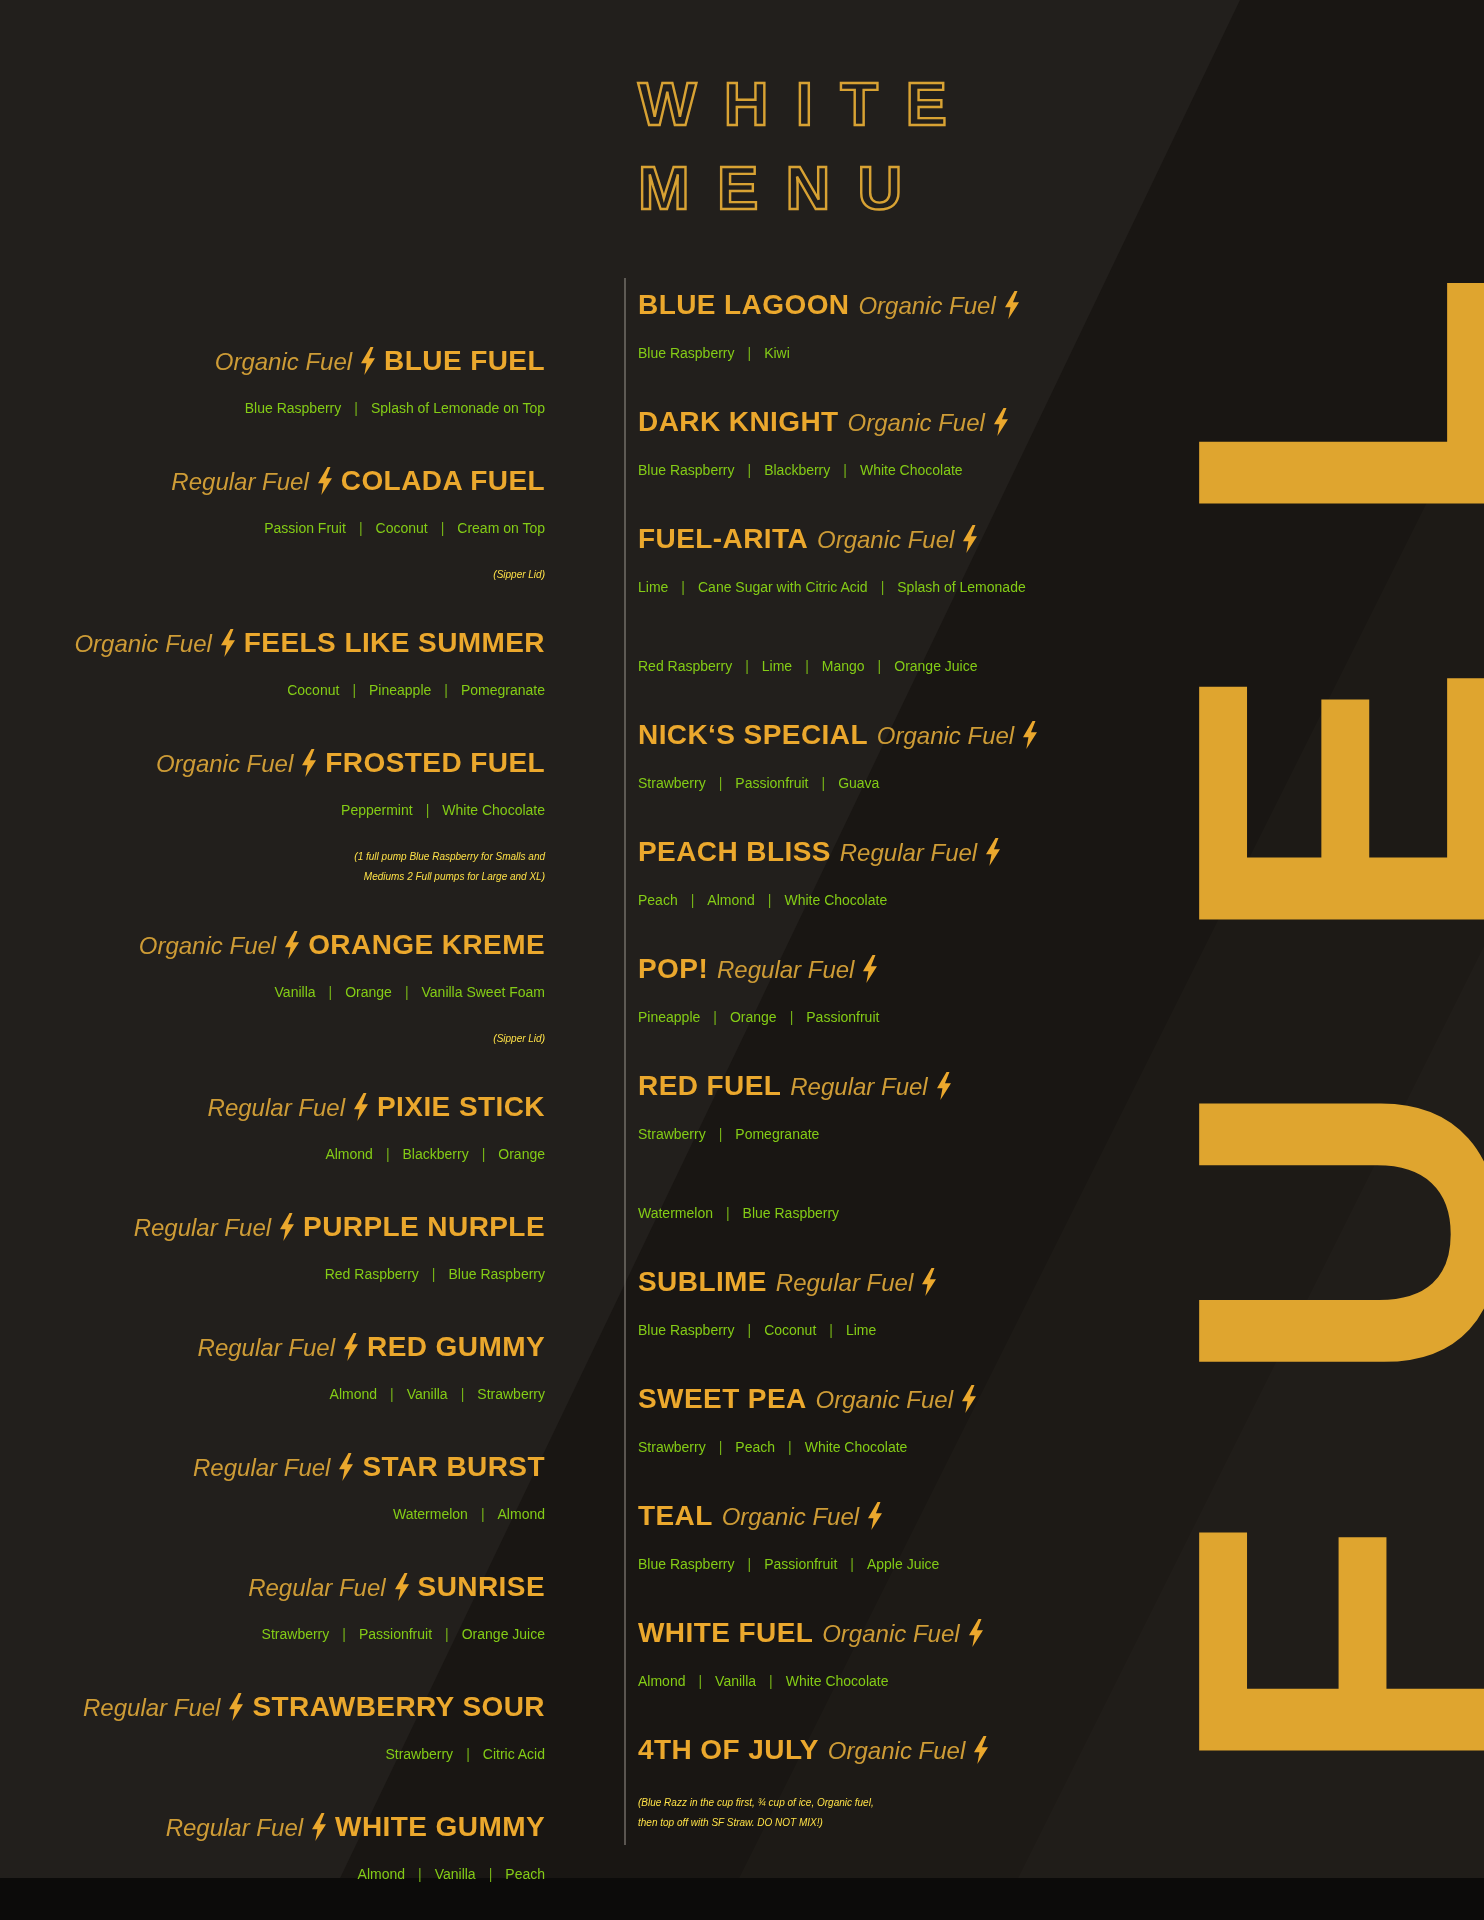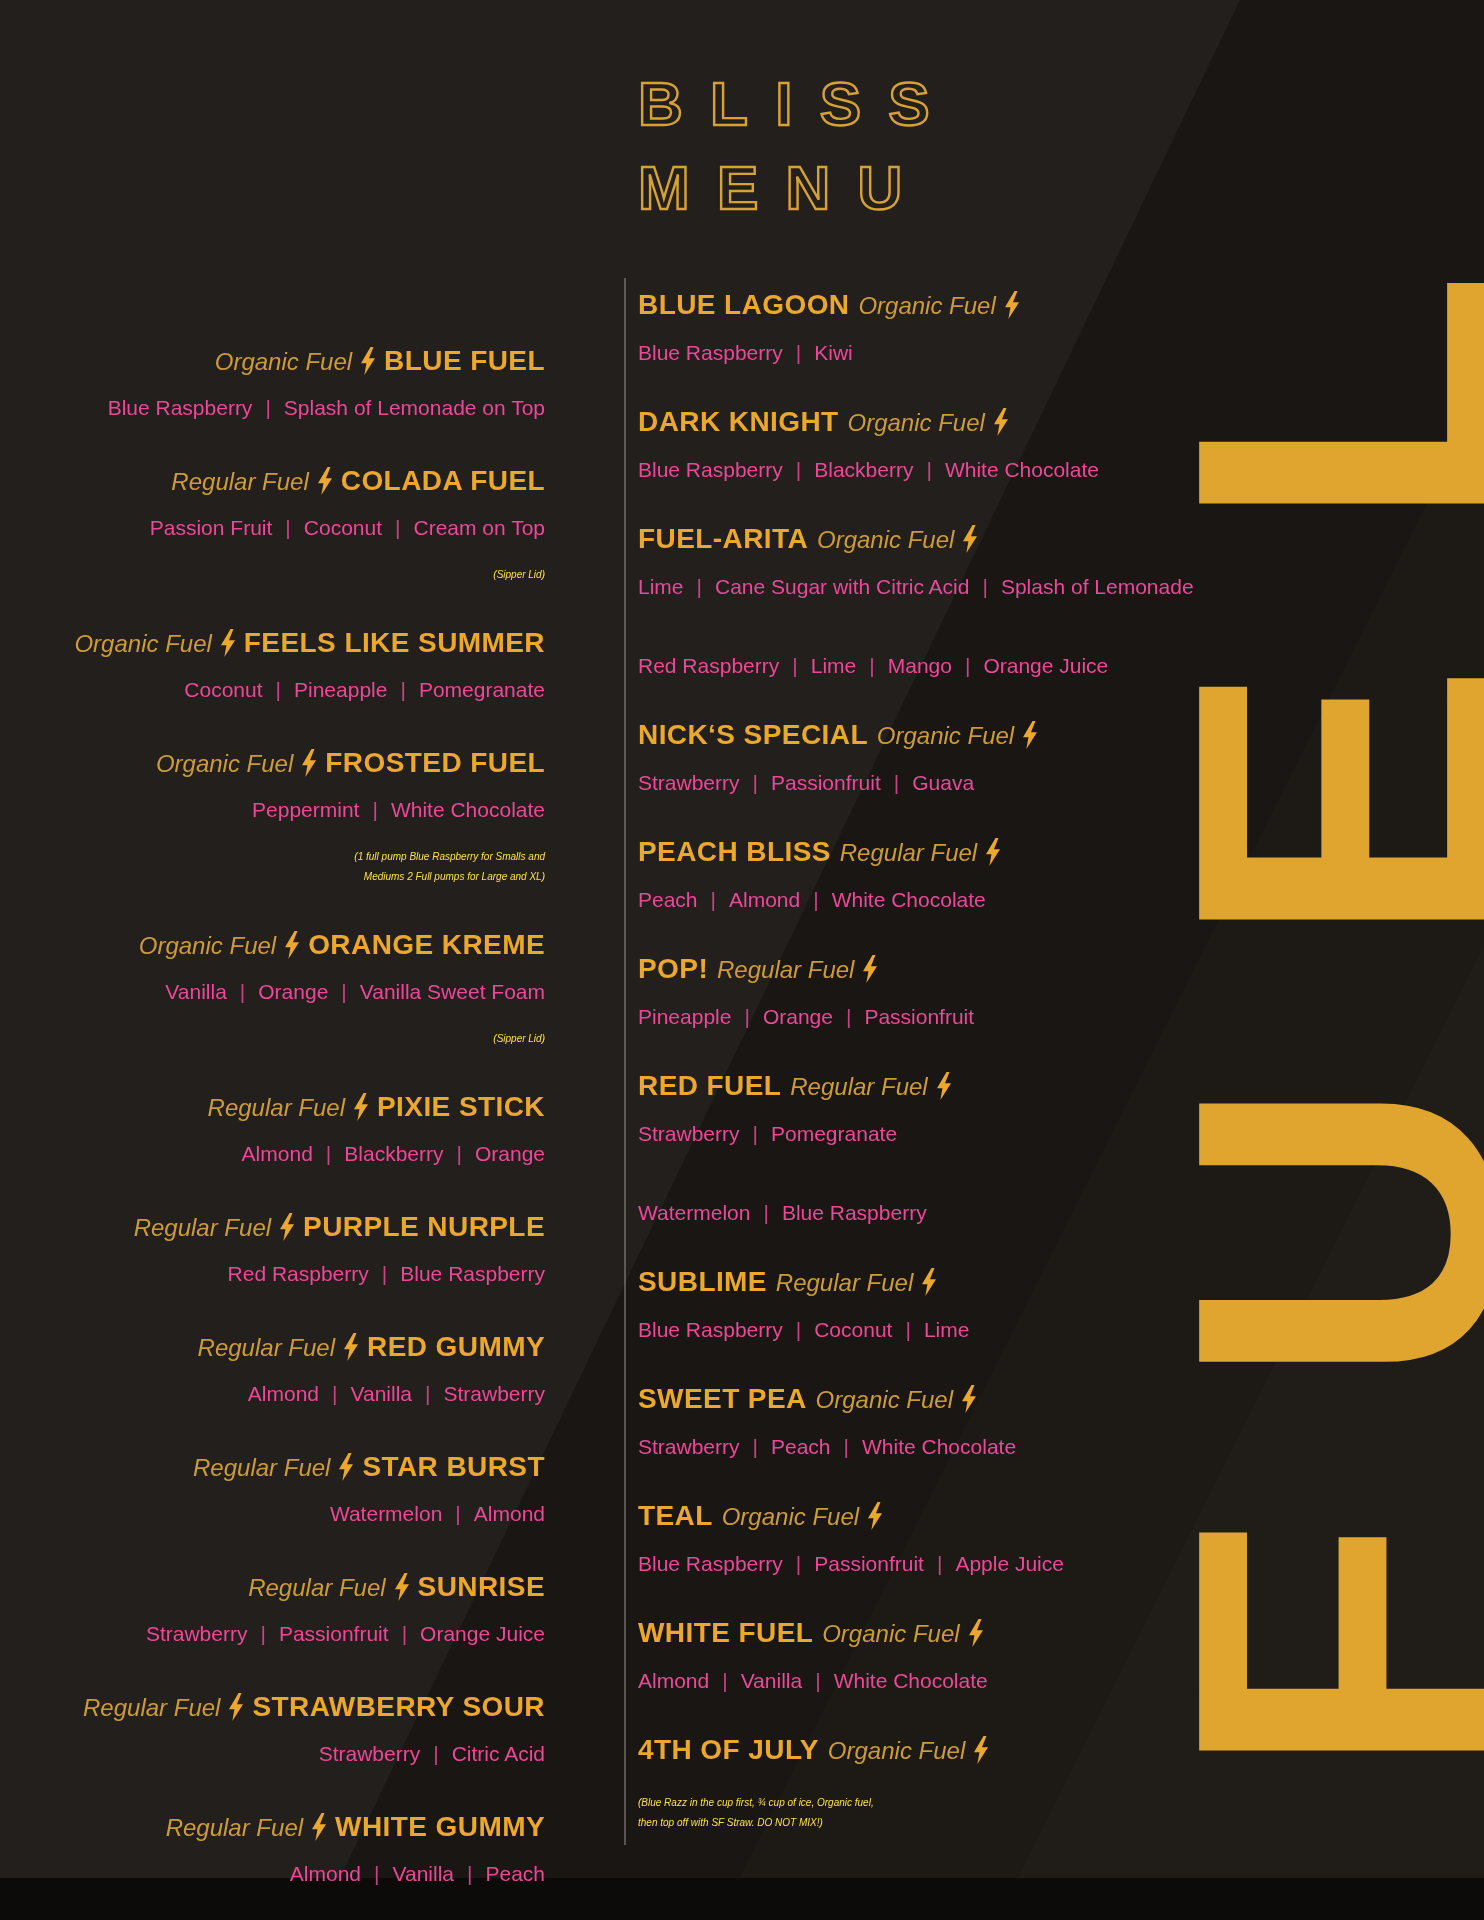--- a/index.html
+++ b/index.html
@@ -33,21 +33,21 @@
     left:624px;top:278px;width:2px;height:1567px;
     background:#8F8A83;opacity:.55;
   }
 
   
   .col{position:absolute;z-index:5;display:flex;flex-direction:column;}
   .head{white-space:nowrap;}
   .drink-name{font-size:28px;font-weight:700;color:#EBA82D;letter-spacing:.015em;}
   .fuel-label{font-size:24px;font-style:italic;color:#CE9C36;}
   .bolt{width:14px;height:28px;margin:0 9px;vertical-align:-5px;}
-  .ing{margin-top:12px;font-size:21px;line-height:30px;color:#ec4899;white-space:nowrap;}
+  .ing{margin-top:12px;font-size:14px;line-height:30px;color:#84cc16;white-space:nowrap;}
   .sep{margin:0 13px;opacity:.85;font-weight:400;}
   .note{margin-top:22px;font-size:10px;line-height:20px;font-style:italic;color:#fde047;white-space:pre-line;}
 
   
   .left-col{left:0;top:318px;width:545px;padding-top:27px;gap:42px;align-items:flex-end;text-align:right;}
   .left-col .head{line-height:32px;}
 
   
   .right-col{left:638px;top:62px;width:560px;}
   .menu-title{
@@ -179,21 +179,21 @@
     <polygon points="6.8,0 0,11.6 3.9,11.6 2.4,20 10,8.1 5.7,8.1 8.9,0" fill="#EBA82D"></polygon>
   </svg><span class="drink-name">WHITE GUMMY</span>
     </div>
     <div class="ing"><span class="ingredient">Almond</span><span class="sep">|</span><span class="ingredient">Vanilla</span><span class="sep">|</span><span class="ingredient">Peach</span></div>
 
   </div>
     </div>
 
   <div class="col right-col">
     <div class="menu-title">
-      <div>BLISS</div>
+      <div>WHITE</div>
       <div>MENU</div>
     </div>
     <div class="right-entries">
         <div class="entry">
     <div class="head">
       <span class="drink-name">BLUE LAGOON</span>&nbsp;&nbsp;<span class="fuel-label">Organic Fuel</span><svg class="bolt" viewBox="0 0 10 20" aria-hidden="true">
     <polygon points="6.8,0 0,11.6 3.9,11.6 2.4,20 10,8.1 5.7,8.1 8.9,0" fill="#EBA82D"></polygon>
   </svg>
     </div>
     <div class="ing"><span class="ingredient">Blue Raspberry</span><span class="sep">|</span><span class="ingredient">Kiwi</span></div>

